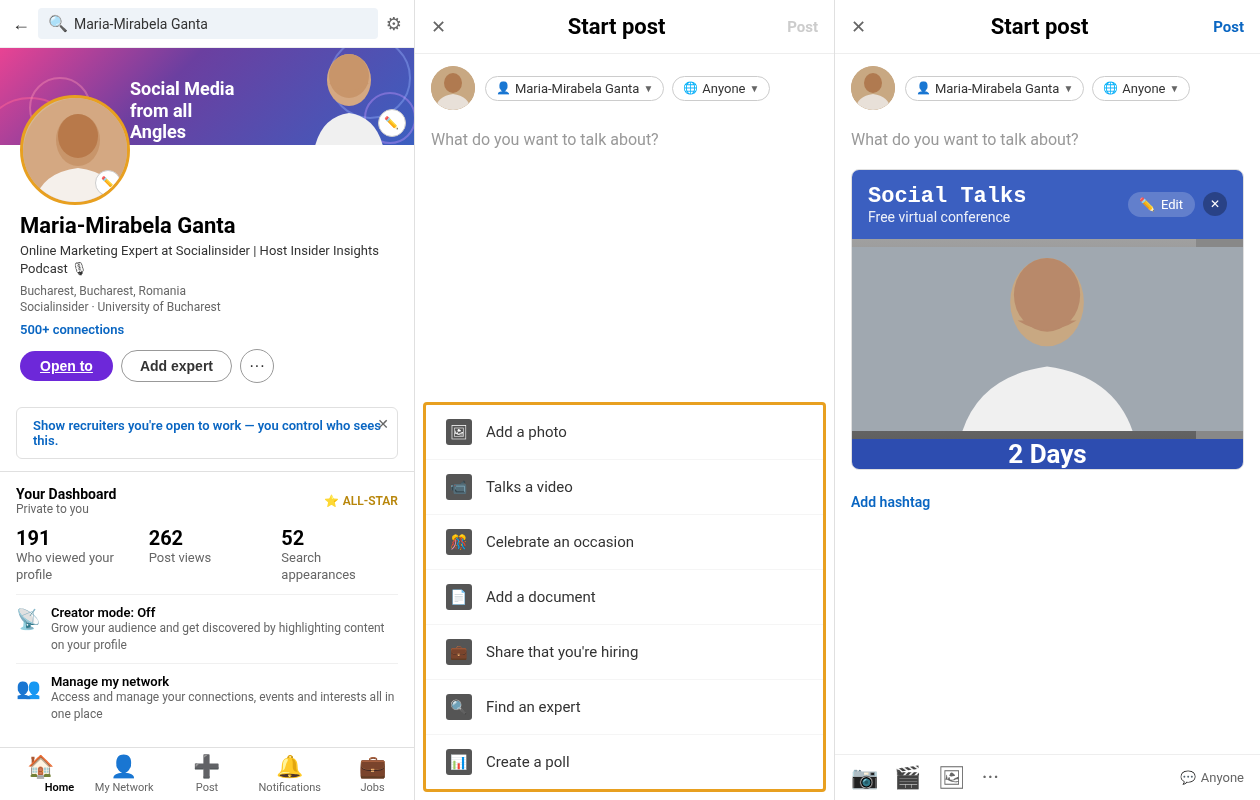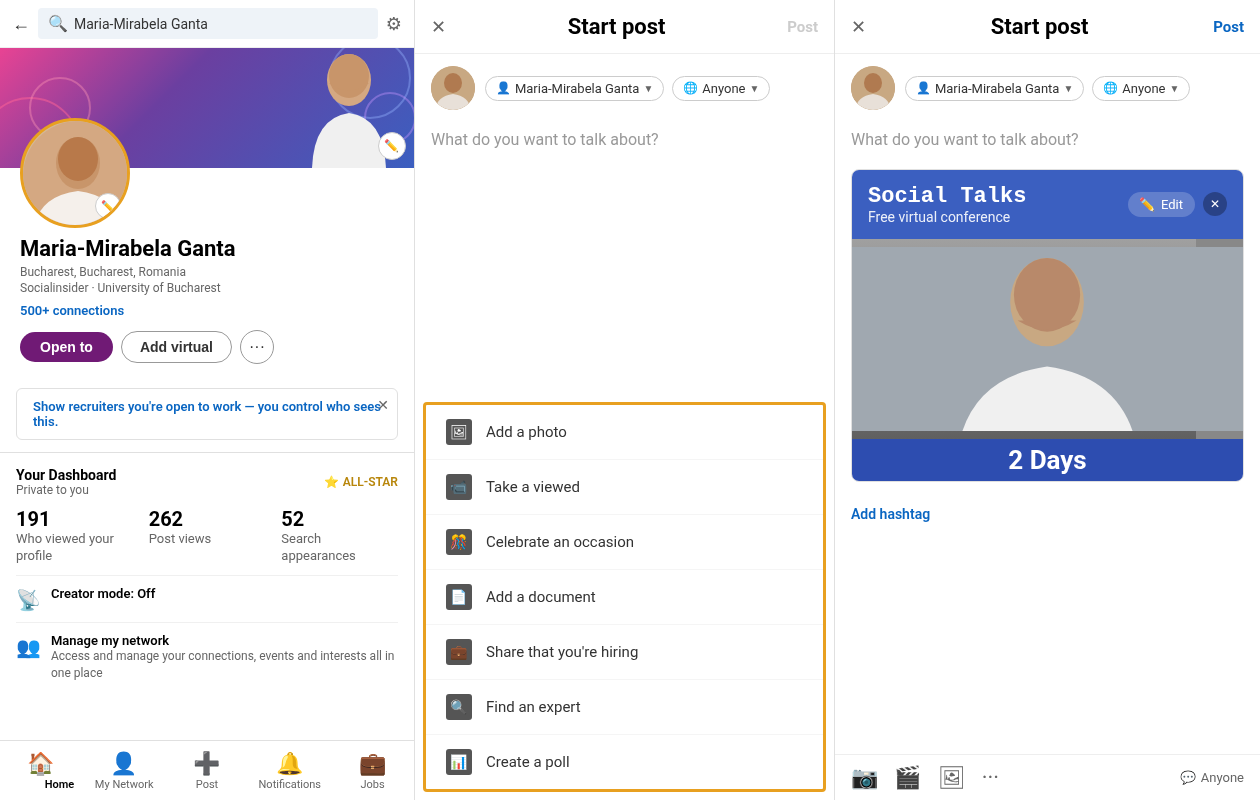--- a/index.html
+++ b/index.html
@@ -142,28 +142,29 @@
       margin: 8px 0 12px;
       cursor: pointer;
     }
     .action-buttons {
       display: flex;
       gap: 8px;
       align-items: center;
       margin-bottom: 12px;
     }
     .btn-primary {
-      background: #701a75;
+      background: #6d28d9;
       color: #fff;
       border: none;
       border-radius: 20px;
       padding: 7px 20px;
       font-size: 14px;
       font-weight: 600;
       cursor: pointer;
+      text-decoration: underline;
     }
     .btn-secondary {
       background: #fff;
       color: #333;
       border: 1.5px solid #999;
       border-radius: 20px;
       padding: 7px 18px;
       font-size: 14px;
       font-weight: 600;
       cursor: pointer;
@@ -535,21 +536,21 @@
       border-radius: 50%;
       display: flex;
       align-items: center;
       justify-content: center;
       font-size: 22px;
       color: #fff;
       cursor: pointer;
     }
     .media-preview-footer {
       background: #2d4db0;
-      padding: 6px 16px;
+      padding: 0 16px;
       color: #fff;
       text-align: center;
       font-size: 26px;
       font-weight: 700;
     }
 
     
     .add-hashtag {
       padding: 12px 16px;
       color: #0a66c2;
@@ -600,20 +601,25 @@
 
     <div class="cover-image">
       <div class="cover-circles">
 
         <svg width="415" height="120" style="position:absolute;top:0;left:0;">
           <circle cx="30" cy="100" r="50" fill="none" stroke="rgba(255,100,150,0.5)" stroke-width="2"></circle>
           <circle cx="60" cy="60" r="30" fill="none" stroke="rgba(255,150,180,0.4)" stroke-width="2"></circle>
           <circle cx="370" cy="30" r="40" fill="none" stroke="rgba(150,180,255,0.4)" stroke-width="2"></circle>
           <circle cx="390" cy="70" r="25" fill="none" stroke="rgba(200,150,255,0.4)" stroke-width="2"></circle>
         </svg>
+      </div>
+      <div class="cover-text">
+        <div>Social Media</div>
+        <div>from all</div>
+        <div>Angles</div>
       </div>
 
       <div style="position:absolute;right:20px;top:0;width:90px;height:120px;overflow:hidden;">
         <svg width="90" height="120" viewBox="0 0 90 120">
           <ellipse cx="45" cy="32" rx="22" ry="26" fill="#d4a882"></ellipse>
           <path d="M8 120 Q10 70 45 65 Q80 70 82 120Z" fill="#f0f0f0"></path>
           <ellipse cx="45" cy="28" rx="20" ry="22" fill="#c8956a"></ellipse>
           <path d="M25 35 Q45 50 65 35" fill="#c8956a"></path>
         </svg>
       </div>
@@ -627,26 +633,27 @@
           <ellipse cx="55" cy="42" rx="22" ry="26" fill="#c8956a"></ellipse>
           <path d="M10 110 Q15 75 55 70 Q95 75 100 110Z" fill="#f5f0eb"></path>
           <ellipse cx="55" cy="38" rx="20" ry="22" fill="#b8794a"></ellipse>
         </svg>
         <div class="edit-avatar-btn">✏️</div>
       </div>
     </div>
 
     <div class="profile-info">
       <div class="profile-name">Maria-Mirabela Ganta</div>
+      <div class="profile-title">Online Marketing Expert at Socialinsider | Host Insider Insights Podcast 🎙</div>
       <div class="profile-meta">Bucharest, Bucharest, Romania</div>
       <div class="profile-meta">Socialinsider · University of Bucharest</div>
       <div class="connections">500+ connections</div>
       <div class="action-buttons">
         <button class="btn-primary">Open to</button>
-        <button class="btn-secondary">Add virtual</button>
+        <button class="btn-secondary">Add expert</button>
         <button class="btn-more">···</button>
       </div>
     </div>
 
     <div class="recruiter-banner">
       <div class="banner-text">
         <span>Show recruiters you're open to work</span>
         <span>— you control who sees this.</span>
       </div>
       <div class="recruiter-close">✕</div>
@@ -675,20 +682,21 @@
         <div class="stat-item">
           <div class="stat-number">52</div>
           <div class="stat-label">Search appearances</div>
         </div>
       </div>
       <div class="dashboard-items">
         <div class="dash-item">
           <div class="dash-item-icon">📡</div>
           <div class="dash-item-content">
             <div class="dash-item-title">Creator mode: Off</div>
+            <div class="dash-item-desc">Grow your audience and get discovered by highlighting content on your profile</div>
           </div>
         </div>
         <div class="dash-item">
           <div class="dash-item-icon">👥</div>
           <div class="dash-item-content">
             <div class="dash-item-title">Manage my network</div>
             <div class="dash-item-desc">Access and manage your connections, events and interests all in one place</div>
           </div>
         </div>
       </div>
@@ -751,21 +759,21 @@
 
       <div class="modal-prompt">What do you want to talk about?</div>
 
       <div class="media-menu-overlay">
         <div class="media-menu-item">
           <div class="menu-icon" style="background:#555;">🖼</div>
           <span>Add a photo</span>
         </div>
         <div class="media-menu-item">
           <div class="menu-icon" style="background:#555;">📹</div>
-          <span>Take a viewed</span>
+          <span>Talks a video</span>
         </div>
         <div class="media-menu-item">
           <div class="menu-icon" style="background:#555;">🎊</div>
           <span>Celebrate an occasion</span>
         </div>
         <div class="media-menu-item">
           <div class="menu-icon" style="background:#555;">📄</div>
           <span>Add a document</span>
         </div>
         <div class="media-menu-item">

